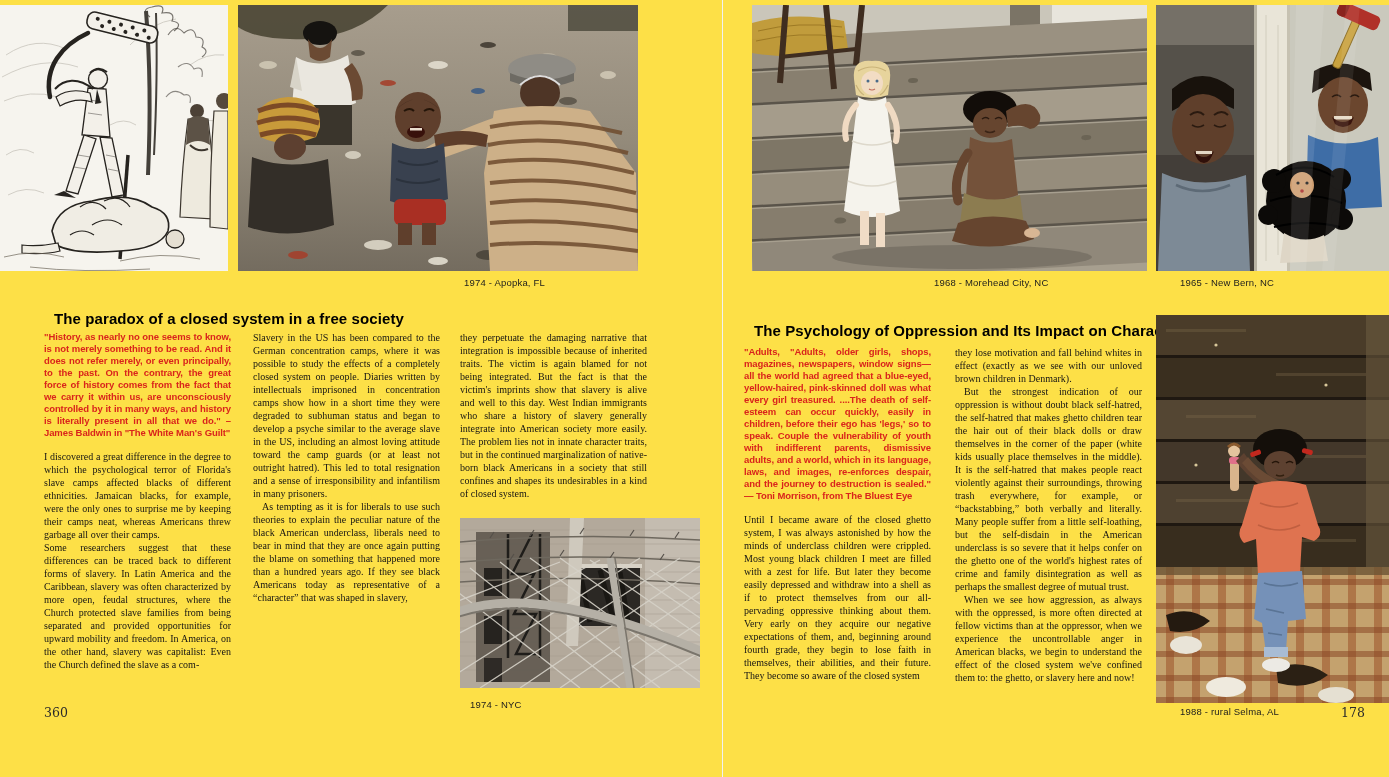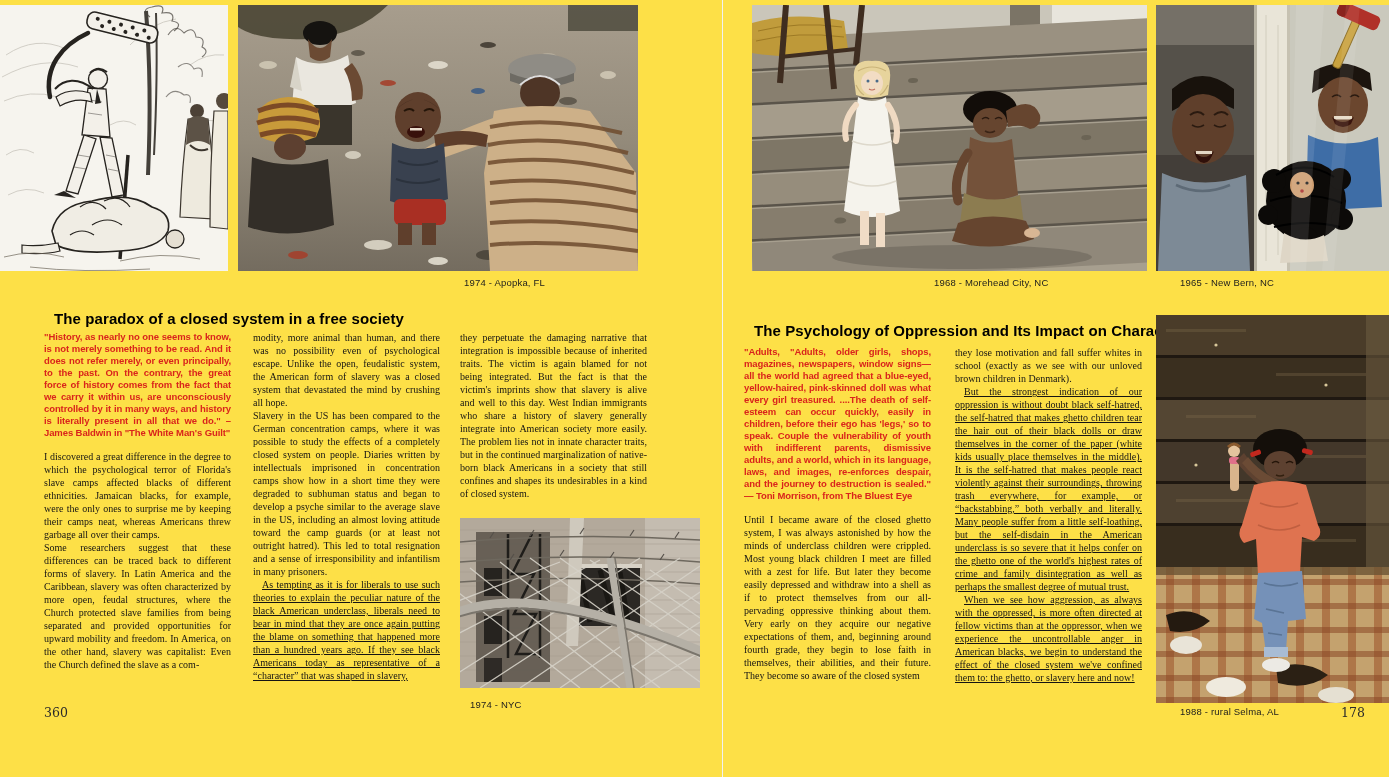--- a/index.html
+++ b/index.html
@@ -6,21 +6,21 @@
   body{width:1389px;height:777px;position:relative;overflow:hidden;
        font-family:"Liberation Sans",sans-serif;color:#161514;}
   .abs{position:absolute;}
   .spread{position:absolute;inset:0;background:#fde047;}
   .fold{position:absolute;left:722px;top:0;width:1px;height:777px;background:#f1f1f1;}
   .heading{font:bold 15px/1.15 "Liberation Sans",sans-serif;color:#000;margin:10px;letter-spacing:.1px;}
   .caption{font:9.5px/1.2 "Liberation Sans",sans-serif;color:#1c1c1c;letter-spacing:.2px;}
   .col{position:absolute;width:187px;text-align:justify;}
   .quote{font:bold 9.5px/12px "Liberation Sans",sans-serif;color:#d9241c;margin:0 0 11px 0;letter-spacing:-.1px;}
   .bp{font:10px/13px "Liberation Serif",serif;color:#151413;margin:0;hyphens:none;}
-  .bp.indent{text-indent:9px;text-decoration:underline;}
+  .bp.indent{text-indent:9px;}
   .pagenum{font:12.5px/1 "DejaVu Serif",serif;color:#2a2a2a;}
   svg.photo{display:block;position:absolute;}
 </style>
 </head>
 <body>
 
 <div class="spread">
   <div class="fold"></div>
 
   <section>
@@ -178,21 +178,20 @@
 
     <h1 class="heading abs" style="left:44px;top:300px;width:600px">The paradox of a closed system in a free society</h1>
 
     <div class="col" style="left:44px;top:331px">
       <p class="quote">"History, as nearly no one seems to know, is not merely something to be read. And it does not refer merely, or even principally, to the past. On the contrary, the great force of history comes from the fact that we carry it within us, are unconsciously controlled by it in many ways, and history is literally present in all that we do." – James Baldwin in "The White Man's Guilt"</p>
       <p class="bp">I discovered a great difference in the degree to which the psychological terror of Florida's slave camps affected blacks of different ethnicities. Jamaican blacks, for example, were the only ones to surprise me by keeping their camps neat, whereas Americans threw garbage all over their camps.</p>
       <p class="bp">Some researchers suggest that these differences can be traced back to different forms of slavery. In Latin America and the Caribbean, slavery was often characterized by more open, feudal structures, where the Church protected slave families from being separated and provided opportunities for upward mobility and freedom. In America, on the other hand, slavery was capitalist: Even the Church defined the slave as a com-</p>
     </div>
 
     <div class="col" style="left:253px;top:331px">
-      <p class="bp">modity, more animal than human, and there was no possibility even of psychological escape. Unlike the open, feudalistic system, the American form of slavery was a closed system that devastated the mind by crushing all hope.</p>
       <p class="bp">Slavery in the US has been compared to the German concentration camps, where it was possible to study the effects of a completely closed system on people. Diaries written by intellectuals imprisoned in concentration camps show how in a short time they were degraded to subhuman status and began to develop a psyche similar to the average slave in the US, including an almost loving attitude toward the camp guards (or at least not outright hatred). This led to total resignation and a sense of irresponsibility and infantilism in many prisoners.</p>
       <p class="bp indent">As tempting as it is for liberals to use such theories to explain the peculiar nature of the black American underclass, liberals need to bear in mind that they are once again putting the blame on something that happened more than a hundred years ago. If they see black Americans today as representative of a “character” that was shaped in slavery,</p>
     </div>
 
     <div class="col" style="left:460px;top:331px">
       <p class="bp">they perpetuate the damaging narrative that integration is impossible because of inherited traits. The victim is again blamed for not being integrated. But the fact is that the victim's imprints show that slavery is alive and well to this day. West Indian immigrants who share a history of slavery generally integrate into American society more easily. The problem lies not in innate character traits, but in the continued marginalization of native-born black Americans in a society that still confines and shapes its undesirables in a kind of closed system.</p>
     </div>
 
     <svg class="photo" style="left:460px;top:518px" width="240" height="170" viewBox="0 0 240 170" aria-hidden="true">
       <rect width="240" height="170" fill="#b3a99b"></rect>
@@ -355,21 +354,21 @@
     <div class="caption abs" style="left:1180px;top:277px">1965 - New Bern, NC</div>
 
     <h1 class="heading abs" style="left:744px;top:312px;width:600px">The Psychology of Oppression and Its Impact on Character</h1>
 
     <div class="col" style="left:744px;top:346px">
       <p class="quote">"Adults, "Adults, older girls, shops, magazines, newspapers, window signs—all the world had agreed that a blue-eyed, yellow-haired, pink-skinned doll was what every girl treasured. ....The death of self-esteem can occur quickly, easily in children, before their ego has 'legs,' so to speak. Couple the vulnerability of youth with indifferent parents, dismissive adults, and a world, which in its language, laws, and images, re-enforces despair, and the journey to destruction is sealed." — Toni Morrison, from The Bluest Eye</p>
       <p class="bp">Until I became aware of the closed ghetto system, I was always astonished by how the minds of underclass children were crippled. Most young black children I meet are filled with a zest for life. But later they become easily depressed and withdraw into a shell as if to protect themselves from our all-pervading oppressive thinking about them. Very early on they acquire our negative expectations of them, and, beginning around fourth grade, they begin to lose faith in themselves, their abilities, and their future. They become so aware of the closed system</p>
     </div>
 
     <div class="col" style="left:955px;top:346px">
-      <p class="bp">they lose motivation and fall suffer whites in school (exactly as we see with our unloved brown children in Denmark).</p>
+      <p class="bp">they lose motivation and fall behind whites in effect (exactly as we see with our unloved brown children in Denmark).</p>
       <p class="bp indent">But the strongest indication of our oppression is without doubt black self-hatred, the self-hatred that makes ghetto children tear the hair out of their black dolls or draw themselves in the corner of the paper (white kids usually place themselves in the middle). It is the self-hatred that makes people react violently against their surroundings, throwing trash everywhere, for example, or “backstabbing,” both verbally and literally. Many people suffer from a little self-loathing, but the self-disdain in the American underclass is so severe that it helps confer on the ghetto one of the world's highest rates of crime and family disintegration as well as perhaps the smallest degree of mutual trust.</p>
       <p class="bp indent">When we see how aggression, as always with the oppressed, is more often directed at fellow victims than at the oppressor, when we experience the uncontrollable anger in American blacks, we begin to understand the effect of the closed system we've confined them to: the ghetto, or slavery here and now!</p>
     </div>
 
     <svg class="photo" style="left:1156px;top:315px" width="233" height="388" viewBox="0 0 233 388" aria-hidden="true">
       <rect width="233" height="388" fill="#3c3123"></rect>
       <g>
         <rect y="0" width="233" height="42" fill="#4a3c29"></rect>
           <rect y="42" width="233" height="42" fill="#3a2f1f"></rect>
         <rect y="84" width="233" height="42" fill="#544633"></rect>

